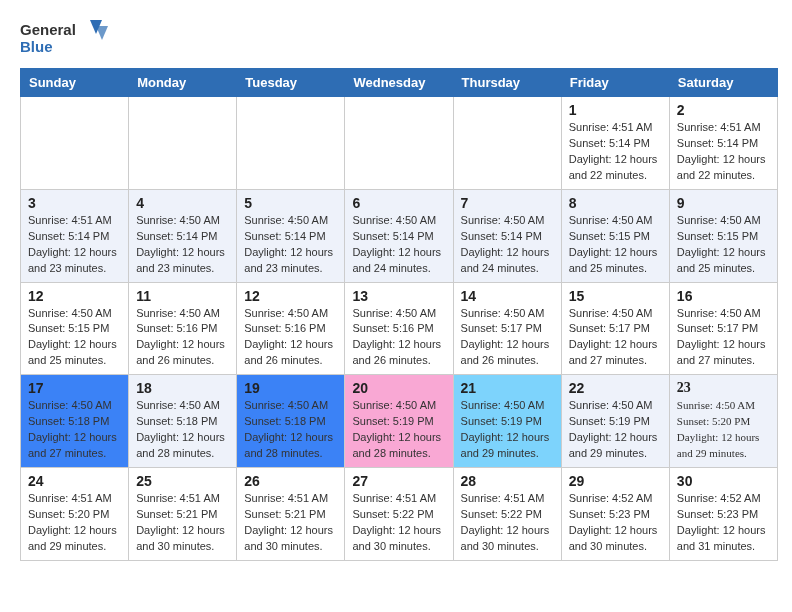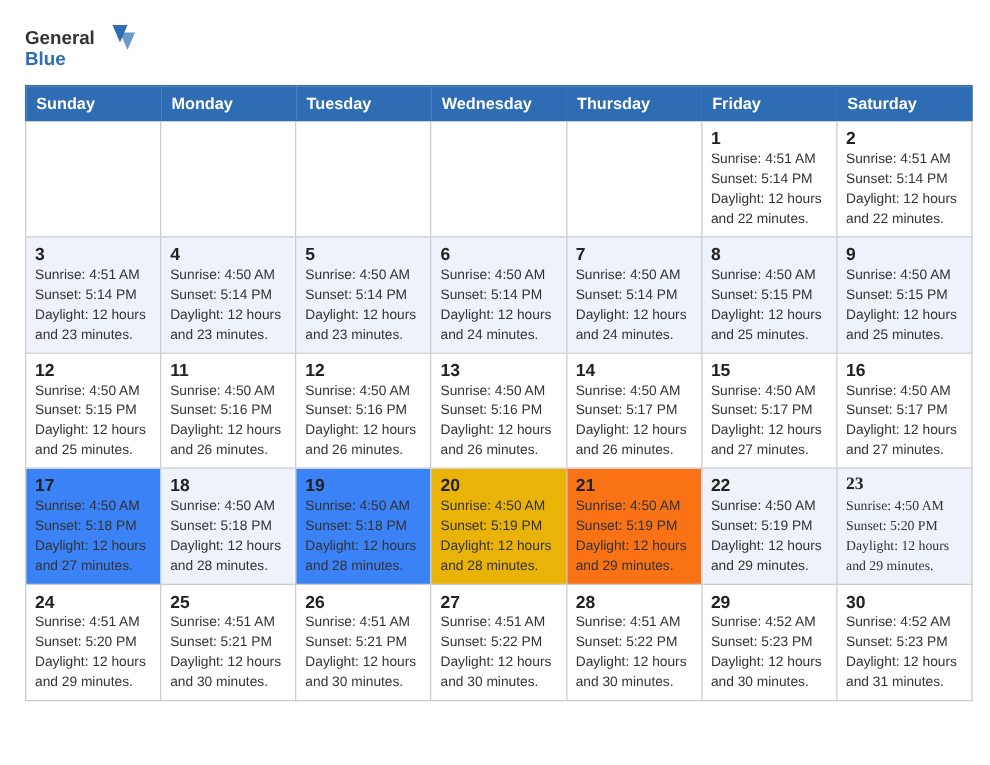--- a/index.html
+++ b/index.html
@@ -188,28 +188,28 @@
 Daylight: 12 hours
 and 28 minutes.</div>
           </td>
           <td style="background: #3b82f6;">
             <span class="day-num">19</span>
             <div class="day-info">Sunrise: 4:50 AM
 Sunset: 5:18 PM
 Daylight: 12 hours
 and 28 minutes.</div>
           </td>
-          <td style="background: #eab308;">
+          <td style="background: #f9a8d4;">
             <span class="day-num">20</span>
             <div class="day-info">Sunrise: 4:50 AM
 Sunset: 5:19 PM
 Daylight: 12 hours
 and 28 minutes.</div>
           </td>
-          <td style="background: #f97316;">
+          <td style="background: #7dd3fc;">
             <span class="day-num">21</span>
             <div class="day-info">Sunrise: 4:50 AM
 Sunset: 5:19 PM
 Daylight: 12 hours
 and 29 minutes.</div>
           </td>
           <td style="background: rgb(238, 242, 250);">
             <span class="day-num">22</span>
             <div class="day-info">Sunrise: 4:50 AM
 Sunset: 5:19 PM

